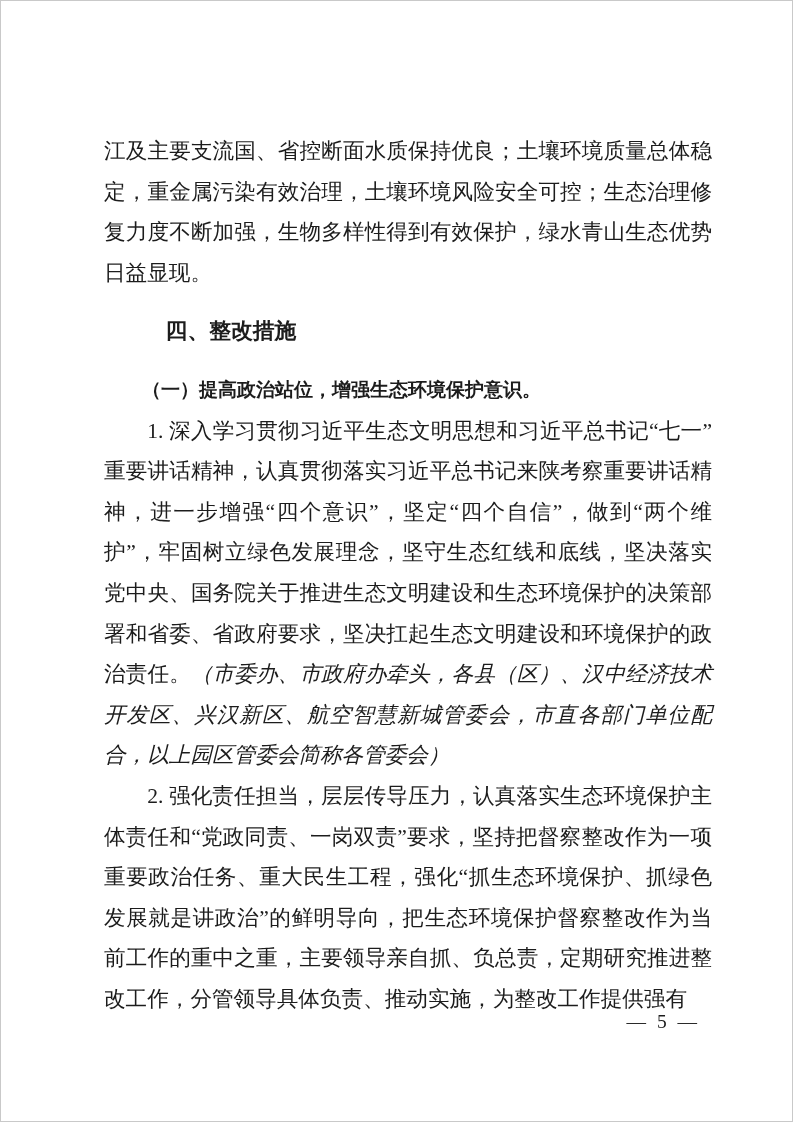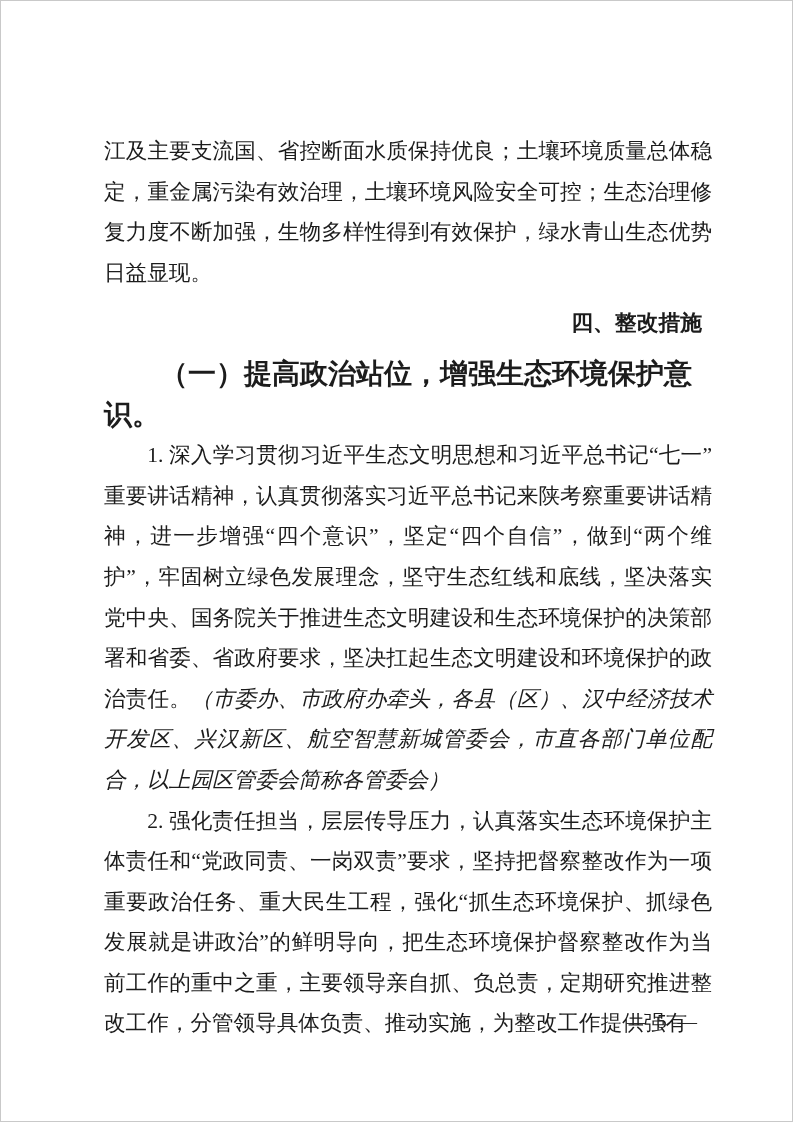--- a/index.html
+++ b/index.html
@@ -28,33 +28,33 @@
     text-align: justify;
   }
   .para {
     margin: 0;
     text-indent: 2em;
   }
   .para.cont {
     text-indent: 0;
   }
   .heading1 {
-    margin: 10px;
+    margin: 18px;
     text-indent: 2em;
     font-family: "Liberation Sans", "DejaVu Sans", sans-serif;
     font-weight: 700;
     font-size: 21.8px;
     line-height: 40.6px;
-    text-align: right;
+    text-align: left;
   }
   .heading2 {
     margin: 0;
     text-indent: 2em;
     font-weight: 700;
-    font-size: 28px;
+    font-size: 19px;
     line-height: 40.6px;
     text-align: left;
   }
   .kaiti {
     font-style: italic;
   }
   .footer {
     position: absolute;
     top: 1006px;
     right: 92px;

